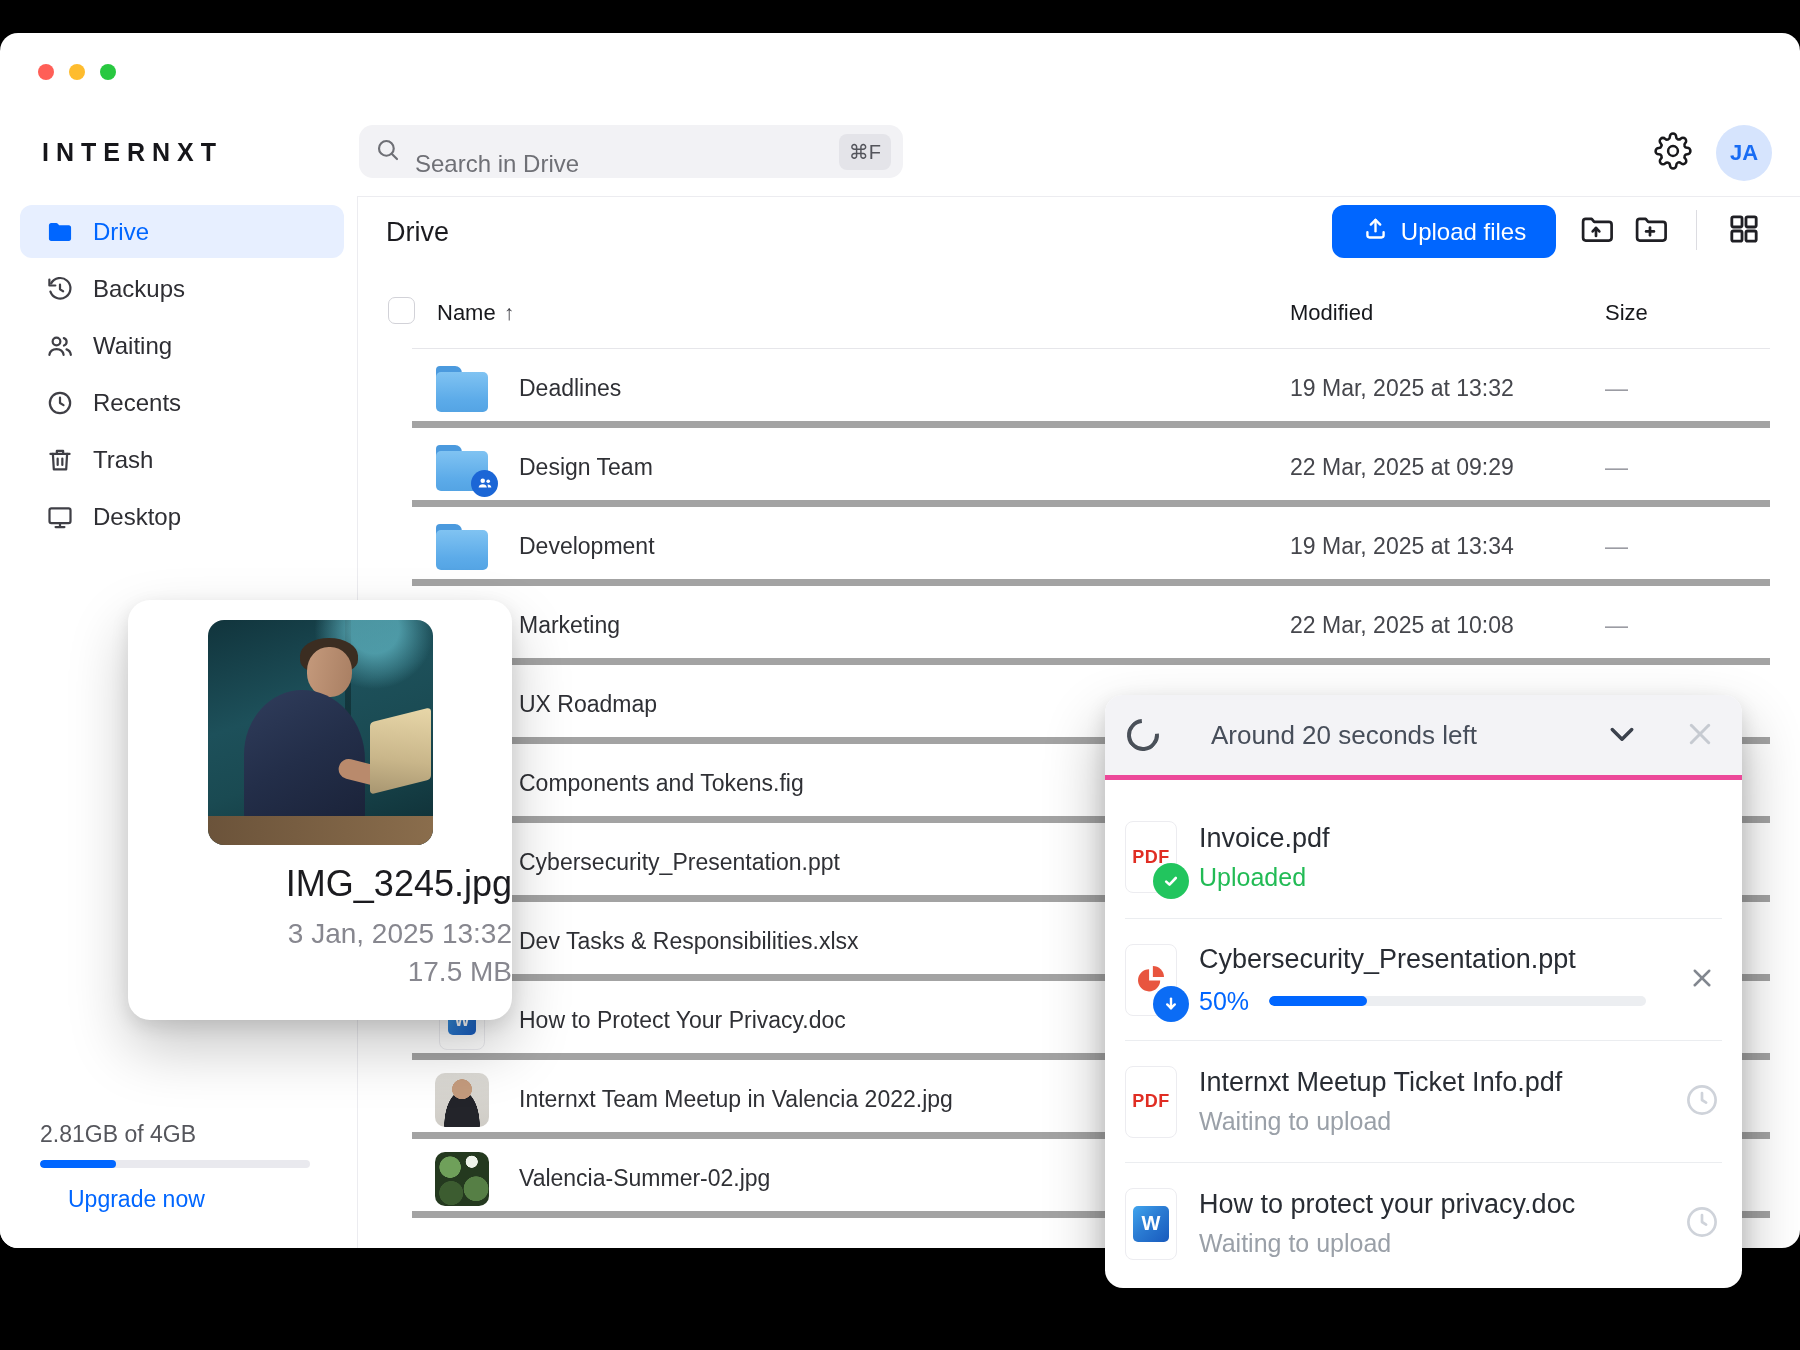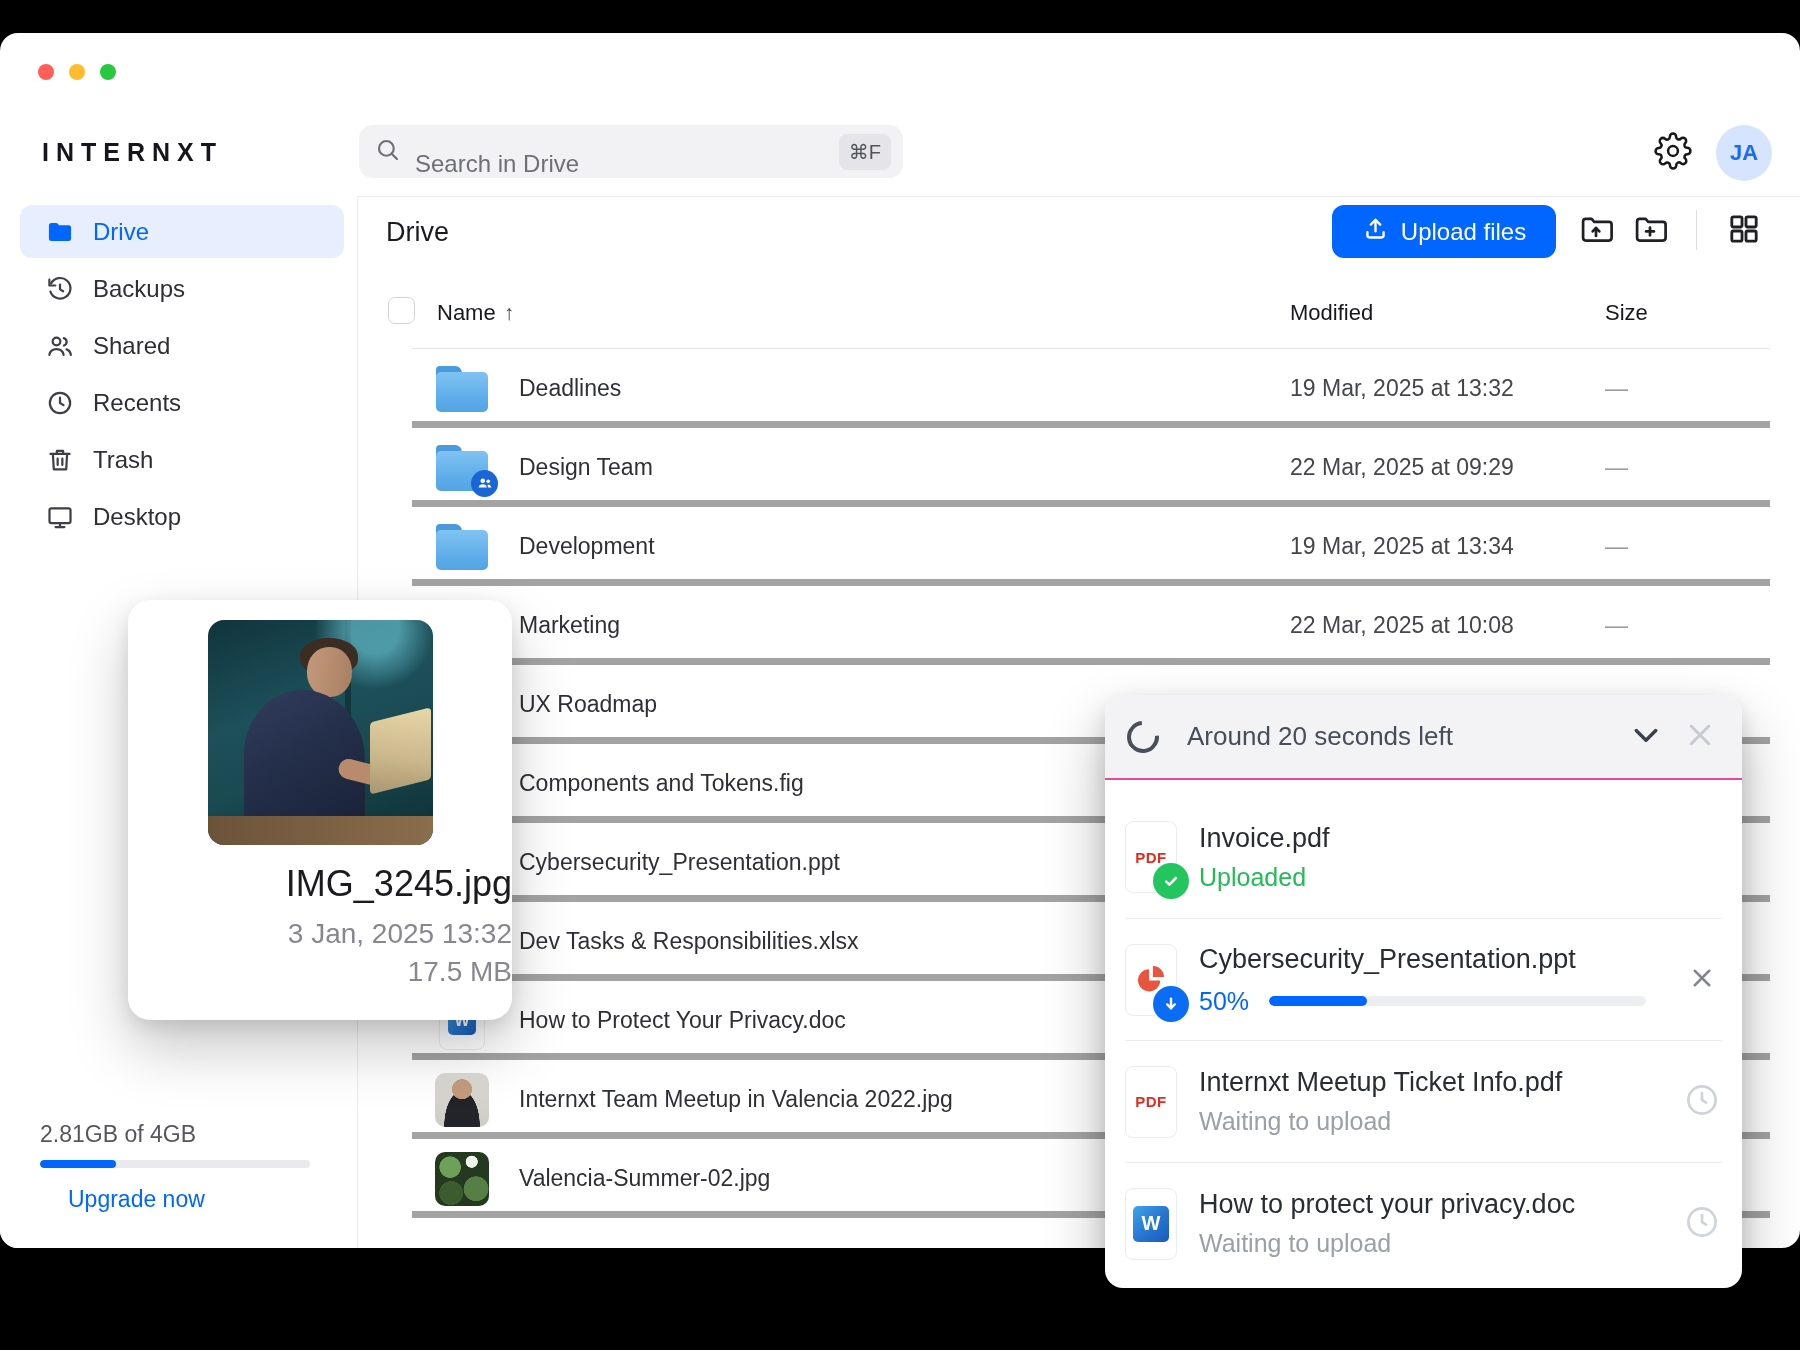--- a/index.html
+++ b/index.html
@@ -72,21 +72,21 @@
   .folder::before{content:"";position:absolute;left:2px;top:0;width:26px;height:13px;border-radius:4px 7px 0 0;background:#4b9ade;}
   .folder::after{content:"";position:absolute;left:2px;right:2px;top:6px;bottom:0;border-radius:5px;
     background:linear-gradient(180deg,#80c3f2 0%,#5cabe9 70%,#54a4e4 100%);}
   .shared-badge{position:absolute;right:-8px;bottom:-6px;width:27px;height:27px;border-radius:50%;background:#1b66d6;
     display:flex;align-items:center;justify-content:center;z-index:2;}
 
   
   .filecard{background:#fff;border:1px solid #ececf0;border-radius:8px;display:flex;align-items:center;justify-content:center;}
   .filecard.rowcard{width:46px;height:58px;}
   .filecard.pcard{width:52px;height:72px;}
-  .pdf-text{color:#e02d23;font-weight:700;letter-spacing:.5px;} .pdf-text.lg{font-size:15px;}
+  .pdf-text{color:#e02d23;font-weight:700;letter-spacing:.5px;} .pdf-text.lg{font-size:18px;}
   .word-logo{background:linear-gradient(135deg,#41a5ee 0%,#2b7cd3 45%,#185abd 100%);color:#fff;font-weight:700;
     display:flex;align-items:center;justify-content:center;border-radius:5px;}
   .word-logo.sm{width:28px;height:28px;font-size:16px;}
   .word-logo.lg{width:36px;height:36px;font-size:20px;}
   .thumb{width:54px;height:54px;border-radius:10px;}
   .thumb-person{background:
     radial-gradient(circle at 50% 30%, #c49b7d 0 21%, rgba(0,0,0,0) 22%),
     radial-gradient(ellipse at 50% 98%, #23242a 0 46%, rgba(0,0,0,0) 47%),
     linear-gradient(180deg,#dcdad5 0%,#cfccc6 100%);}
   .thumb-leaves{background:
@@ -112,21 +112,21 @@
   .laptop-screen{position:absolute;right:1%;top:42%;width:27%;height:32%;border-radius:4px;transform:skewY(-14deg);
     background:linear-gradient(200deg,#e8d7a9 0%,#c9b68a 60%,#a79570 100%);}
   .desk{position:absolute;left:0;bottom:0;width:100%;height:13%;background:linear-gradient(90deg,#6b533a,#8a6d4c);}
   .pv-name{margin-top:18px;font-size:36px;font-weight:500;color:#1b1b1f;}
   .pv-date{margin-top:13px;font-size:28px;color:#87878f;}
   .pv-size{margin-top:6px;font-size:28px;color:#87878f;}
 
   
   .upanel{position:absolute;left:1105px;top:695px;width:637px;height:593px;background:#fff;border-radius:18px;
     box-shadow:0 30px 60px rgba(0,0,0,.30), 0 8px 20px rgba(0,0,0,.12);z-index:6;overflow:hidden;}
-  .upanel-head{height:85px;background:#f3f3f6;border-bottom:2px solid #ec4899;display:flex;align-items:center;padding:0 22px;}
+  .upanel-head{height:85px;background:#f3f3f6;border-bottom:5px solid #ec4899;display:flex;align-items:center;padding:0 22px;gap:24px;}
   .spinner{width:32px;height:32px;border-radius:50%;border:4px solid #4a5059;border-top-color:transparent;transform:rotate(40deg);}
   .upanel-title{margin-left:28px;font-size:26px;font-weight:500;color:#474e5a;flex:1;}
   .icon-btn{background:none;border:none;width:40px;height:40px;display:flex;align-items:center;justify-content:center;cursor:pointer;padding:0;}
   .plist{padding-top:16px;}
   .pitem{margin:0 20px;height:122px;display:flex;align-items:center;gap:22px;}
   .pitem + .pitem{border-top:1px solid #ebedf0;}
   .pic-wrap{position:relative;flex:0 0 auto;}
   .pbadge{position:absolute;right:-12px;bottom:-6px;width:36px;height:36px;border-radius:50%;
     display:flex;align-items:center;justify-content:center;}
   .pbadge.ok{background:#22c55e;} .pbadge.dl{background:#0b6cf5;}
@@ -199,21 +199,21 @@
         </div>
         <div class="nav-item">
           <span class="nav-ic">
             <svg viewBox="0 0 24 24" width="28" height="28" fill="none" stroke="#3f3f46" stroke-width="1.9" stroke-linecap="round" stroke-linejoin="round">
               <circle cx="9" cy="8.2" r="3.3"></circle>
               <path d="M2.9 19.6c.5-3.1 3-4.9 6.1-4.9s5.6 1.8 6.1 4.9"></path>
               <path d="M15.3 5.3a3.3 3.3 0 0 1 .1 6.3"></path>
               <path d="M17.6 14.9c2.1.7 3.4 2.3 3.7 4.7"></path>
             </svg>
           </span>
-          <span class="nav-label">Shared</span>
+          <span class="nav-label">Waiting</span>
         </div>
         <div class="nav-item">
           <span class="nav-ic">
             <svg viewBox="0 0 24 24" width="28" height="28" fill="none" stroke="#3f3f46" stroke-width="1.9" stroke-linecap="round" stroke-linejoin="round">
               <circle cx="12" cy="12" r="8.7"></circle>
               <polyline points="12 7.4 12 12 15 13.8"></polyline>
             </svg>
           </span>
           <span class="nav-label">Recents</span>
         </div>

